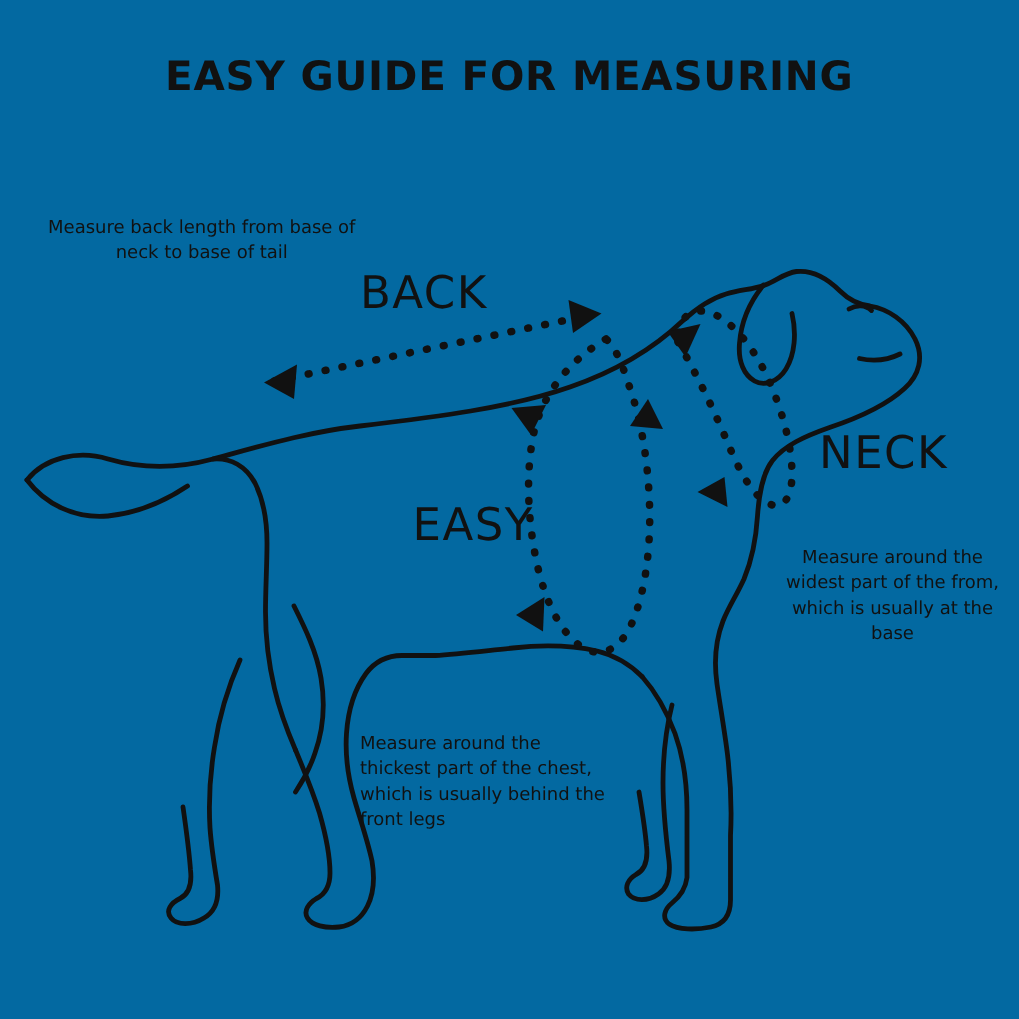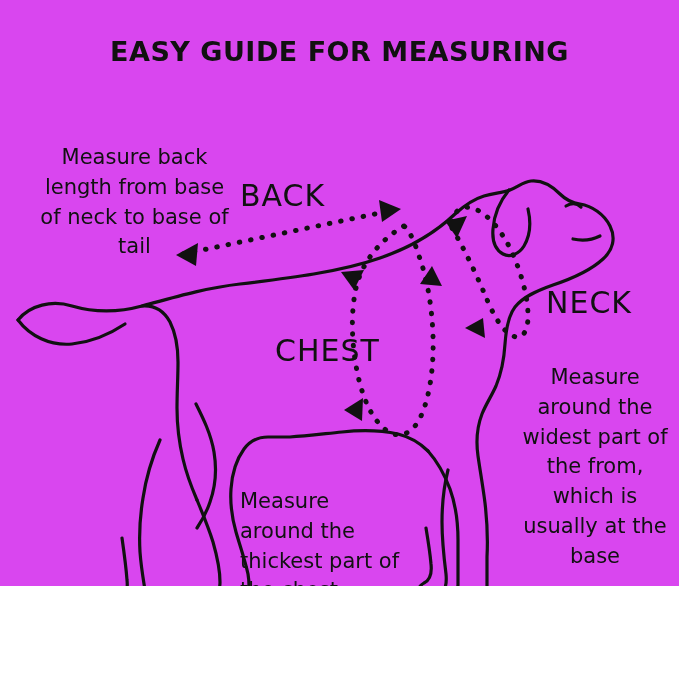--- a/index.html
+++ b/index.html
@@ -3,22 +3,22 @@
 <meta charset="utf-8">
 <style>
   html, body {
     margin: 0;
     padding: 0;
     background: #ffffff;
   }
   #page {
     position: relative;
     width: 679px;
-    height: 586px;
-    background: #d946ef;
+    height: 679px;
+    background: #0369a1;
     overflow: hidden;
     font-family: "DejaVu Sans", sans-serif;
     color: #111111;
   }
   #title {
     position: absolute;
     top: 36px;
     left: 0;
     width: 679px;
     text-align: center;
@@ -34,21 +34,21 @@
     letter-spacing: 1px;
     color: #111111;
     white-space: nowrap;
   }
   #label-back { top: 178px; left: 240px; }
   #label-chest { top: 333px; left: 275px; }
   #label-neck { top: 285px; left: 530px; margin-left: 16px; }
 
   .note {
     position: absolute;
-    font-size: 21px;
+    font-size: 12px;
     line-height: 1.42;
     color: #111111;
   }
   #note-back {
     top: 143px;
     left: 32px;
     width: 205px;
     text-align: center;
   }
   #note-neck {
@@ -216,20 +216,20 @@
         C 522 340, 528 332, 528 316
         C 528 296, 521 272, 511 250
         C 500 228, 486 212, 472 208
         C 460 205, 452 212, 452 228 Z"></path>
       <polygon class="arrowhead" points="457,238 445,221 467,216"></polygon>
       <polygon class="arrowhead" points="483,318 465,328 485,338"></polygon>
     </g>
   </svg>
 
   <div class="label-big" id="label-back">BACK</div>
-  <div class="label-big" id="label-chest">CHEST</div>
+  <div class="label-big" id="label-chest">EASY</div>
   <div class="label-big" id="label-neck">NECK</div>
 
   <div class="note" id="note-back">Measure back length from base of neck to base of tail</div>
   <div class="note" id="note-neck">Measure around the widest part of the from, which is usually at the base</div>
   <div class="note" id="note-chest">Measure around the thickest part of the chest, which is usually behind the front legs</div>
 
 </div>
 
 </body></html>

